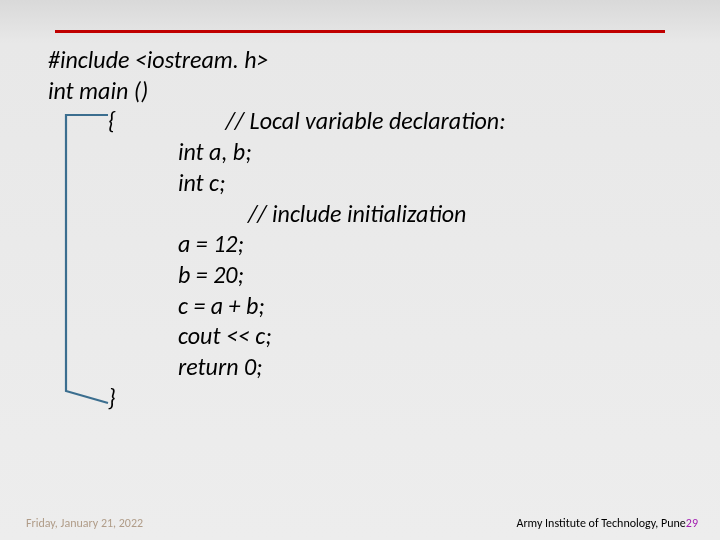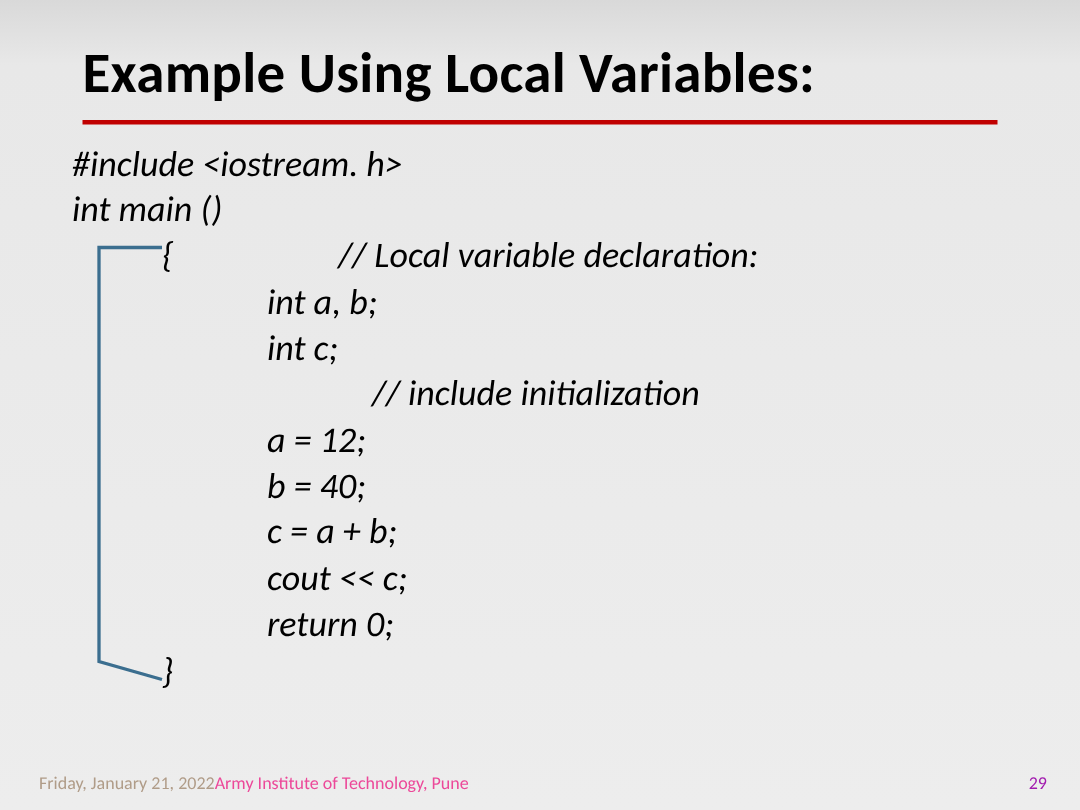--- a/index.html
+++ b/index.html
@@ -50,40 +50,39 @@
     position: absolute;
     bottom: 10px;
     left: 0;
     width: 100%;
     display: flex;
     align-items: baseline;
     font-size: 12px;
     color: #b0a090;
   }
   .footer-left { flex: 0 0 auto; padding-left: 26px; color:#b09c88;}
-  .footer-center { flex: 1 1 auto; text-align: left; color:#ec4899;}
+  .footer-center { flex: 1 1 auto; text-align: right; color:#000000;}
   .footer-right { flex: 0 0 auto; padding-right: 22px; color:#a21caf;}
 </style>
 </head>
 <body>
 
 <div class="title-wrap">
-  <div class="title">Example Using Local Variables:</div>
   <div class="title-underline"></div>
 </div>
 
 <div class="content">
   <div class="line">#include &lt;iostream. h&gt;</div>
   <div class="line">int main ()</div>
   <div class="line"><span class="ind1">{</span><span class="comment1" style="padding-left:110px">// Local variable declaration:</span></div>
   <div class="line ind2">int a, b;</div>
   <div class="line ind2">int c;</div>
   <div class="line comment2">// include initialization</div>
   <div class="line ind2">a = 12;</div>
-  <div class="line ind2">b = 40;</div>
+  <div class="line ind2">b = 20;</div>
   <div class="line ind2">c = a + b;</div>
   <div class="line ind2">cout &lt;&lt; c;</div>
   <div class="line ind2">return 0;</div>
   <div class="line ind1">}</div>
 
   <svg class="bracket-svg" viewBox="0 0 62 296" preserveAspectRatio="none">
     <path d="M 50 4 L 8 4 L 8 280 L 50 292" fill="none" stroke="#3b6e8f" stroke-width="2.2"></path>
   </svg>
 </div>
 

